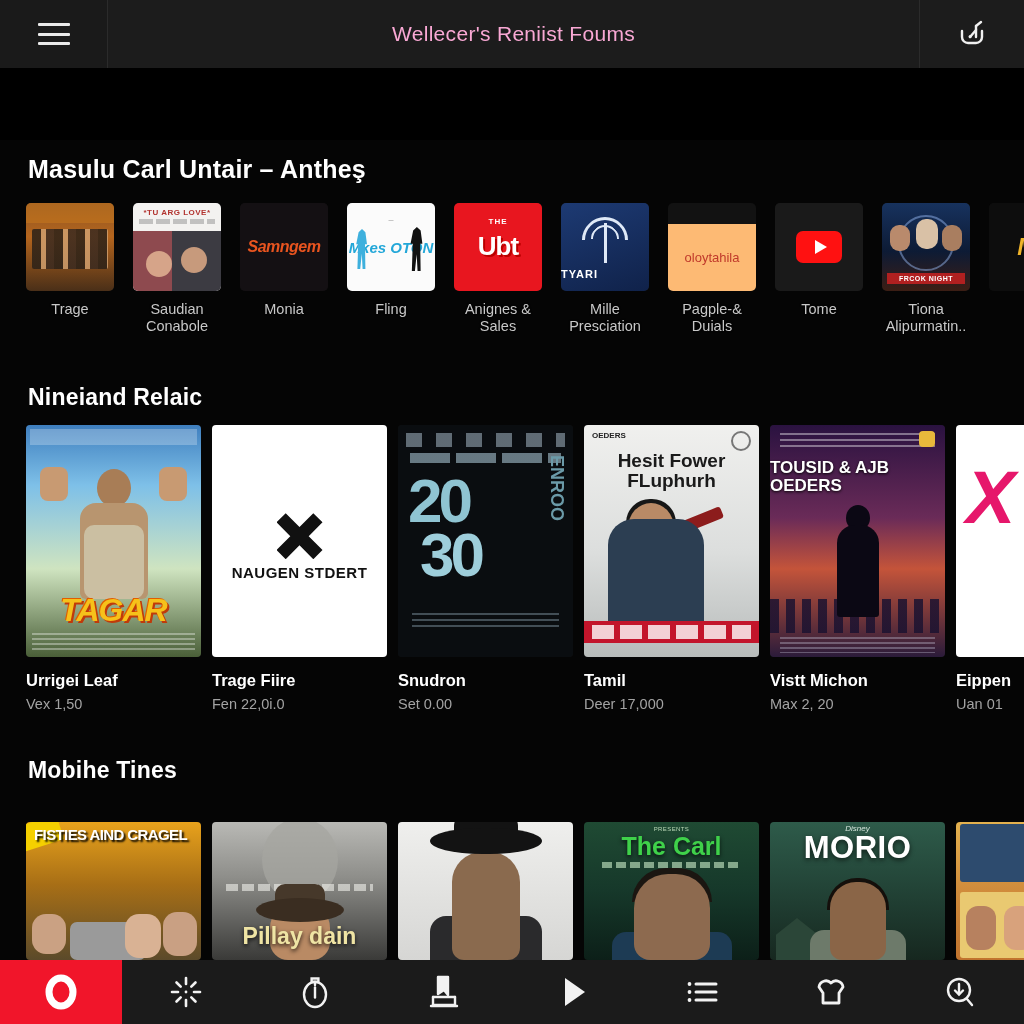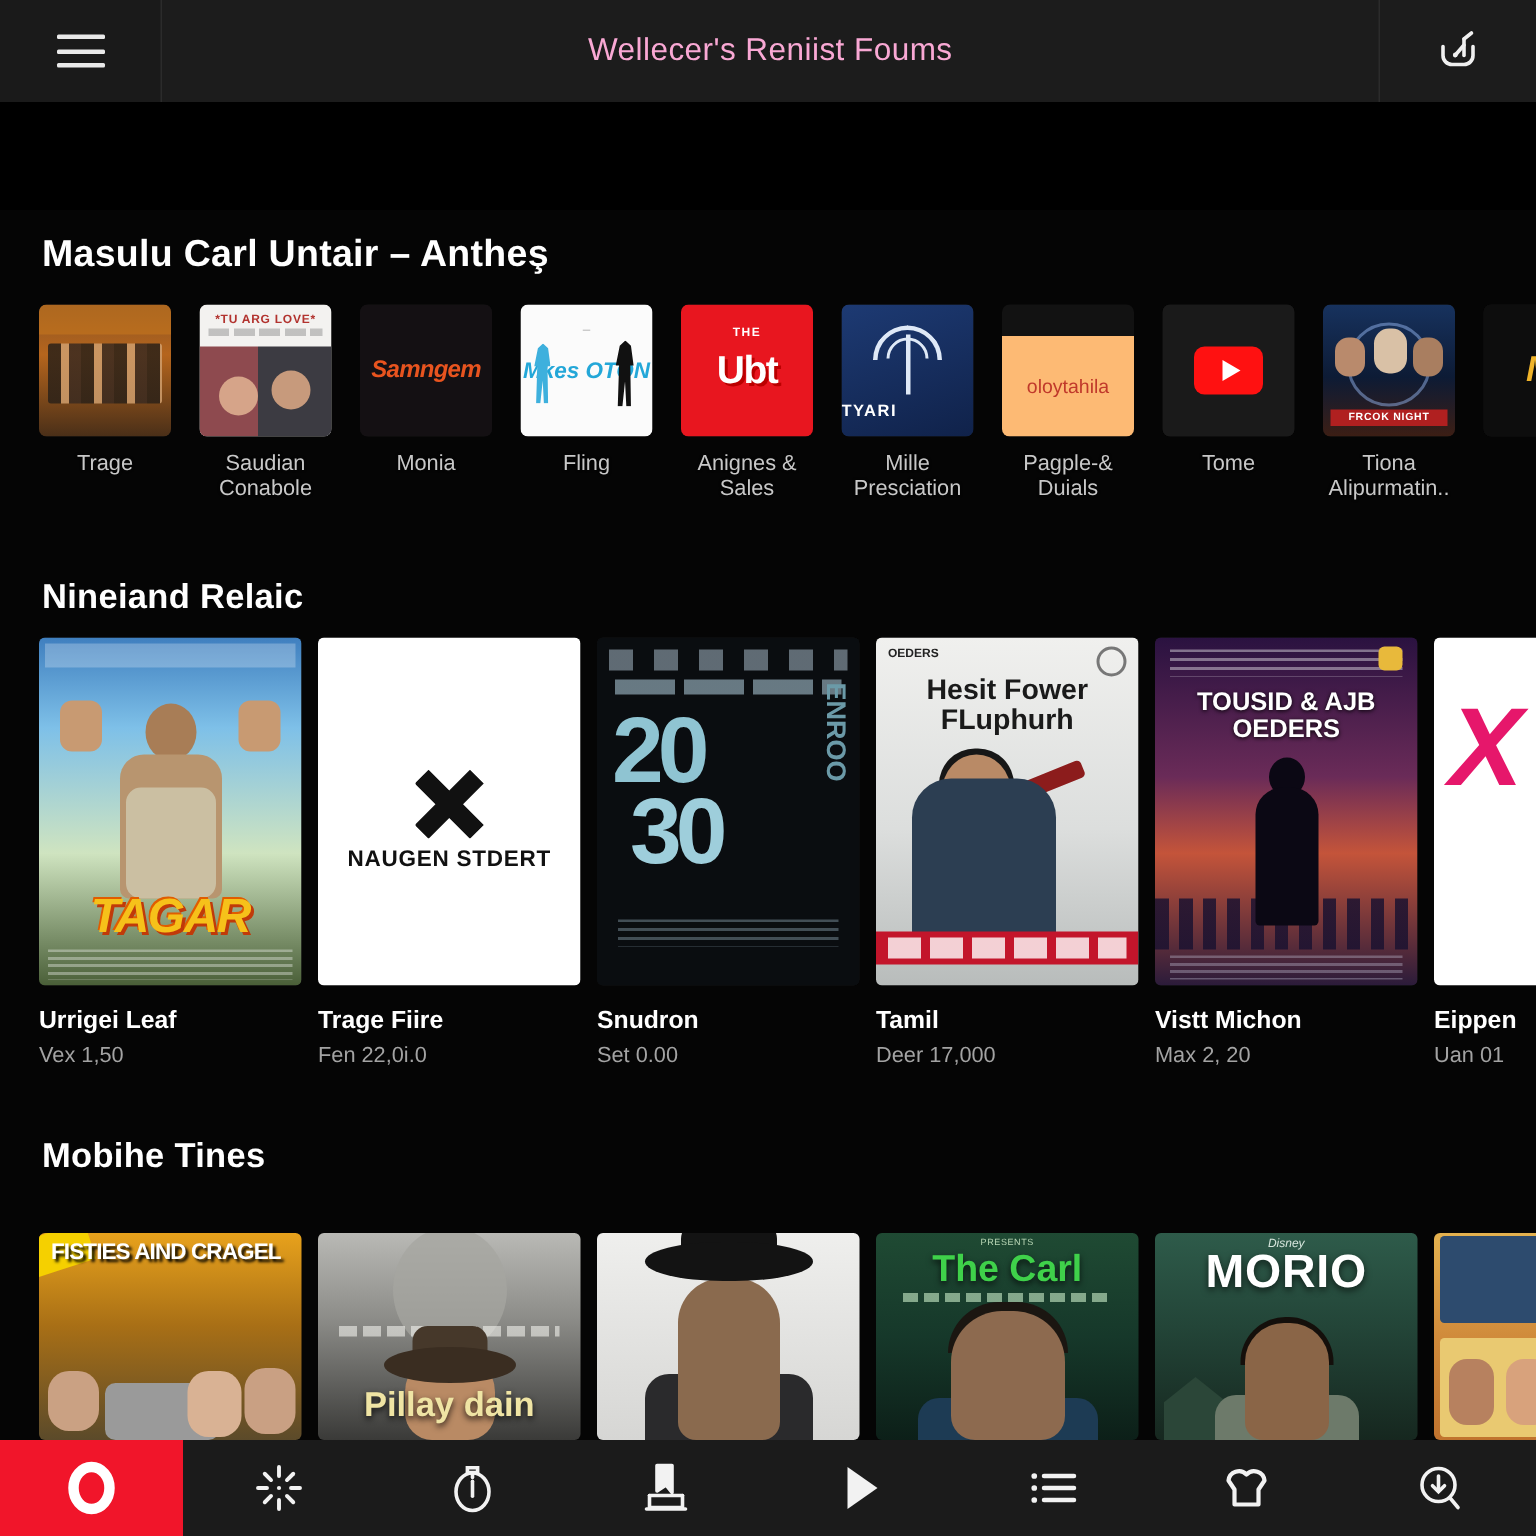--- a/index.html
+++ b/index.html
@@ -158,21 +158,21 @@
   .p4 .brand{position:absolute;top:6px;left:8px;color:#222;font-size:8px;font-weight:bold;}
   .p4 .seal{position:absolute;top:6px;right:8px;width:20px;height:20px;border-radius:50%;border:2px solid #777;}
   .p4 .man{position:absolute;bottom:34px;left:24px;width:96px;height:104px;background:#2c3e52;border-radius:26px 26px 0 0;}
   .p4 .head{position:absolute;bottom:104px;left:44px;width:46px;height:50px;border-radius:50% 50% 45% 45%;background:#b98a66;}
   .p4 .hair{position:absolute;bottom:132px;left:42px;width:50px;height:26px;border-radius:24px 24px 0 0;background:#171717;}
   .p4 .tele{position:absolute;bottom:128px;left:80px;width:60px;height:12px;background:#8c1c1c;transform:rotate(-22deg);border-radius:3px;}
   .p4 .band{position:absolute;bottom:14px;left:0;right:0;height:22px;background:#c3152b;}
   .p4 .band:after{content:"";position:absolute;inset:4px 8px;background:repeating-linear-gradient(90deg,rgba(255,255,255,.8) 0 22px,transparent 22px 28px);}
 
   .p5 { background:linear-gradient(180deg,#2a1240 0%,#6a2b58 40%,#c4543a 62%,#2b1b3a 100%); }
-  .p5 .ttl{position:absolute;top:34px;left:0;right:0;text-align:center;color:#fff;font-size:17px;font-weight:bold;line-height:1.05;text-shadow:0 1px 3px #000;}
+  .p5 .ttl{position:absolute;top:34px;left:0;right:0;text-align:left;color:#fff;font-size:17px;font-weight:bold;line-height:1.05;text-shadow:0 1px 3px #000;}
   .p5 .top{position:absolute;top:8px;left:10px;right:10px;height:18px;
     background:repeating-linear-gradient(180deg,rgba(255,255,255,.4) 0 2px,transparent 2px 6px);}
   .p5 .badge{position:absolute;top:6px;right:10px;width:16px;height:16px;border-radius:4px;background:#e8b93b;}
   .p5 .sil{position:absolute;bottom:40px;left:50%;margin-left:-21px;width:42px;height:92px;background:#0b0814;border-radius:18px 18px 3px 3px;}
   .p5 .silhead{position:absolute;bottom:126px;left:50%;margin-left:-12px;width:24px;height:26px;border-radius:50%;background:#0b0814;}
   .p5 .city{position:absolute;bottom:24px;left:0;right:0;height:34px;
     background:repeating-linear-gradient(90deg,#1b1230 0 9px,transparent 9px 16px);opacity:.85;}
   .p5 .bot{position:absolute;bottom:4px;left:10px;right:10px;height:16px;
     background:repeating-linear-gradient(180deg,rgba(200,200,220,.35) 0 2px,transparent 2px 5px);}
 

